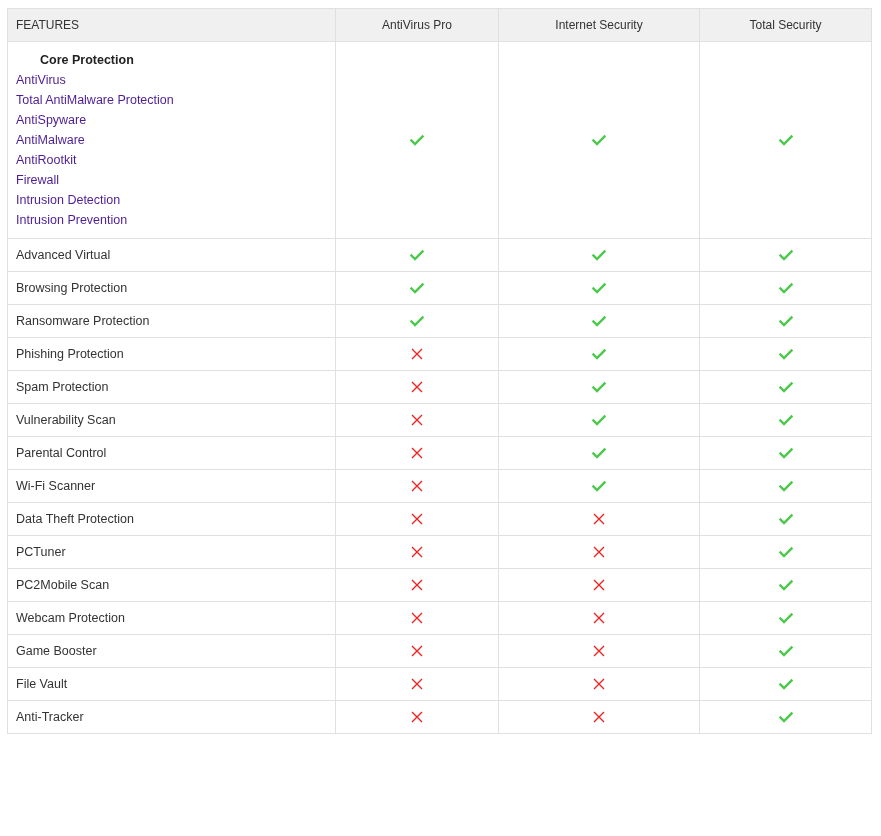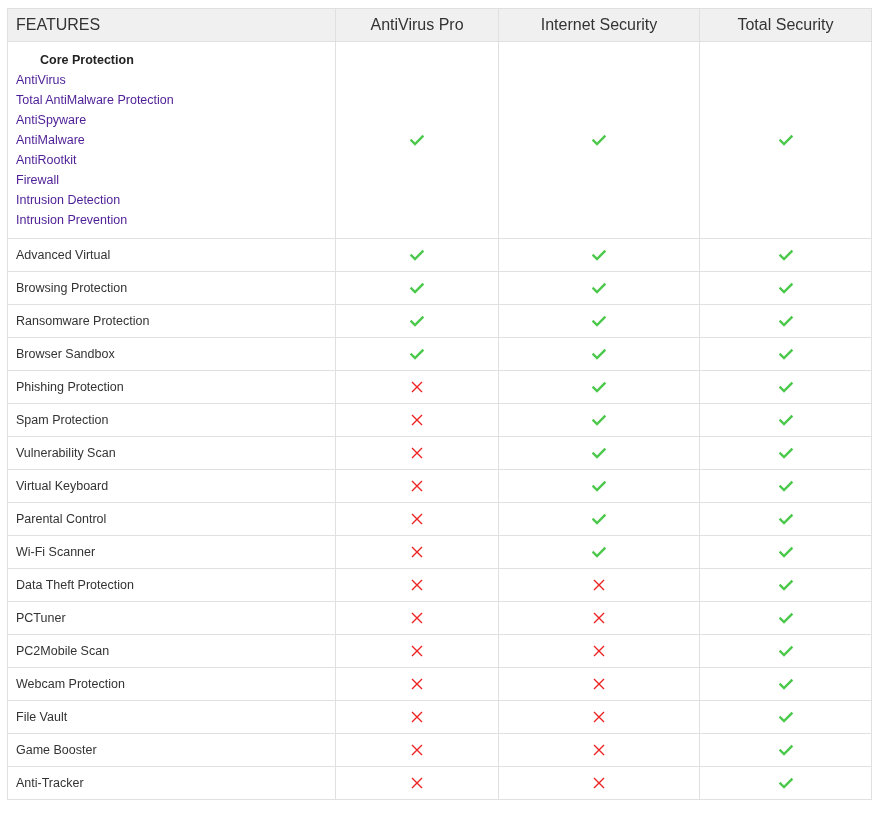--- a/index.html
+++ b/index.html
@@ -4,21 +4,21 @@
   <style>
     html, body { margin:0; padding:0; background:#ffffff; }
     body { width:881px; height:836px; position:relative; font-family:"Liberation Sans", sans-serif; color:#333; }
     table.cmp {
       position:absolute; left:7px; top:8px;
       width:864px; border-collapse:collapse; table-layout:fixed;
       font-size:12.5px;
     }
     table.cmp th, table.cmp td { border:1px solid #e0e0e3; padding:0; }
     table.cmp thead th {
-      background:#f0f0f1; height:32px; font-weight:normal; color:#333; font-size:16px;
+      background:#f0f0f1; height:32px; font-weight:normal; color:#333; font-size:12px;
     }
     table.cmp thead th.feat { text-align:left; padding-left:8px; }
     table.cmp thead th.plan { text-align:center; }
     table.cmp td.fname { padding-left:8px; height:32px; color:#333; }
     table.cmp td.mark { text-align:center; vertical-align:middle; }
     td.core-cell { padding:8px 0 8px 8px !important; vertical-align:top; }
     .core-title { font-weight:bold; color:#222; line-height:20px;margin-left:24px; }
     .core-item { color:#4c1d95; line-height:20px; }
     .icon { display:inline-block; width:14px; height:14px; vertical-align:middle; }
   </style>
@@ -95,32 +95,20 @@
             <path d="M1.5 7.5 L5 11 L12.5 3.5" fill="none" stroke="#4cc94c" stroke-width="2.4" stroke-linecap="square"></path>
           </svg></td>
         <td class="mark"><svg class="icon" viewBox="0 0 14 14">
             <path d="M1.5 7.5 L5 11 L12.5 3.5" fill="none" stroke="#4cc94c" stroke-width="2.4" stroke-linecap="square"></path>
           </svg></td>
         <td class="mark"><svg class="icon" viewBox="0 0 14 14">
             <path d="M1.5 7.5 L5 11 L12.5 3.5" fill="none" stroke="#4cc94c" stroke-width="2.4" stroke-linecap="square"></path>
           </svg></td>
       </tr>
       <tr>
-        <td class="fname">Browser Sandbox</td>
-        <td class="mark"><svg class="icon" viewBox="0 0 14 14">
-            <path d="M1.5 7.5 L5 11 L12.5 3.5" fill="none" stroke="#4cc94c" stroke-width="2.4" stroke-linecap="square"></path>
-          </svg></td>
-        <td class="mark"><svg class="icon" viewBox="0 0 14 14">
-            <path d="M1.5 7.5 L5 11 L12.5 3.5" fill="none" stroke="#4cc94c" stroke-width="2.4" stroke-linecap="square"></path>
-          </svg></td>
-        <td class="mark"><svg class="icon" viewBox="0 0 14 14">
-            <path d="M1.5 7.5 L5 11 L12.5 3.5" fill="none" stroke="#4cc94c" stroke-width="2.4" stroke-linecap="square"></path>
-          </svg></td>
-      </tr>
-      <tr>
         <td class="fname">Phishing Protection</td>
         <td class="mark"><svg class="icon" viewBox="0 0 14 14">
             <path d="M2 2 L12 12 M12 2 L2 12" fill="none" stroke="#ee2222" stroke-width="1.4"></path>
           </svg></td>
         <td class="mark"><svg class="icon" viewBox="0 0 14 14">
             <path d="M1.5 7.5 L5 11 L12.5 3.5" fill="none" stroke="#4cc94c" stroke-width="2.4" stroke-linecap="square"></path>
           </svg></td>
         <td class="mark"><svg class="icon" viewBox="0 0 14 14">
             <path d="M1.5 7.5 L5 11 L12.5 3.5" fill="none" stroke="#4cc94c" stroke-width="2.4" stroke-linecap="square"></path>
           </svg></td>
@@ -143,32 +131,20 @@
             <path d="M2 2 L12 12 M12 2 L2 12" fill="none" stroke="#ee2222" stroke-width="1.4"></path>
           </svg></td>
         <td class="mark"><svg class="icon" viewBox="0 0 14 14">
             <path d="M1.5 7.5 L5 11 L12.5 3.5" fill="none" stroke="#4cc94c" stroke-width="2.4" stroke-linecap="square"></path>
           </svg></td>
         <td class="mark"><svg class="icon" viewBox="0 0 14 14">
             <path d="M1.5 7.5 L5 11 L12.5 3.5" fill="none" stroke="#4cc94c" stroke-width="2.4" stroke-linecap="square"></path>
           </svg></td>
       </tr>
       <tr>
-        <td class="fname">Virtual Keyboard</td>
-        <td class="mark"><svg class="icon" viewBox="0 0 14 14">
-            <path d="M2 2 L12 12 M12 2 L2 12" fill="none" stroke="#ee2222" stroke-width="1.4"></path>
-          </svg></td>
-        <td class="mark"><svg class="icon" viewBox="0 0 14 14">
-            <path d="M1.5 7.5 L5 11 L12.5 3.5" fill="none" stroke="#4cc94c" stroke-width="2.4" stroke-linecap="square"></path>
-          </svg></td>
-        <td class="mark"><svg class="icon" viewBox="0 0 14 14">
-            <path d="M1.5 7.5 L5 11 L12.5 3.5" fill="none" stroke="#4cc94c" stroke-width="2.4" stroke-linecap="square"></path>
-          </svg></td>
-      </tr>
-      <tr>
         <td class="fname">Parental Control</td>
         <td class="mark"><svg class="icon" viewBox="0 0 14 14">
             <path d="M2 2 L12 12 M12 2 L2 12" fill="none" stroke="#ee2222" stroke-width="1.4"></path>
           </svg></td>
         <td class="mark"><svg class="icon" viewBox="0 0 14 14">
             <path d="M1.5 7.5 L5 11 L12.5 3.5" fill="none" stroke="#4cc94c" stroke-width="2.4" stroke-linecap="square"></path>
           </svg></td>
         <td class="mark"><svg class="icon" viewBox="0 0 14 14">
             <path d="M1.5 7.5 L5 11 L12.5 3.5" fill="none" stroke="#4cc94c" stroke-width="2.4" stroke-linecap="square"></path>
           </svg></td>
@@ -227,33 +203,33 @@
             <path d="M2 2 L12 12 M12 2 L2 12" fill="none" stroke="#ee2222" stroke-width="1.4"></path>
           </svg></td>
         <td class="mark"><svg class="icon" viewBox="0 0 14 14">
             <path d="M2 2 L12 12 M12 2 L2 12" fill="none" stroke="#ee2222" stroke-width="1.4"></path>
           </svg></td>
         <td class="mark"><svg class="icon" viewBox="0 0 14 14">
             <path d="M1.5 7.5 L5 11 L12.5 3.5" fill="none" stroke="#4cc94c" stroke-width="2.4" stroke-linecap="square"></path>
           </svg></td>
       </tr>
       <tr>
+        <td class="fname">Game Booster</td>
+        <td class="mark"><svg class="icon" viewBox="0 0 14 14">
+            <path d="M2 2 L12 12 M12 2 L2 12" fill="none" stroke="#ee2222" stroke-width="1.4"></path>
+          </svg></td>
+        <td class="mark"><svg class="icon" viewBox="0 0 14 14">
+            <path d="M2 2 L12 12 M12 2 L2 12" fill="none" stroke="#ee2222" stroke-width="1.4"></path>
+          </svg></td>
+        <td class="mark"><svg class="icon" viewBox="0 0 14 14">
+            <path d="M1.5 7.5 L5 11 L12.5 3.5" fill="none" stroke="#4cc94c" stroke-width="2.4" stroke-linecap="square"></path>
+          </svg></td>
+      </tr>
+      <tr>
         <td class="fname">File Vault</td>
-        <td class="mark"><svg class="icon" viewBox="0 0 14 14">
-            <path d="M2 2 L12 12 M12 2 L2 12" fill="none" stroke="#ee2222" stroke-width="1.4"></path>
-          </svg></td>
-        <td class="mark"><svg class="icon" viewBox="0 0 14 14">
-            <path d="M2 2 L12 12 M12 2 L2 12" fill="none" stroke="#ee2222" stroke-width="1.4"></path>
-          </svg></td>
-        <td class="mark"><svg class="icon" viewBox="0 0 14 14">
-            <path d="M1.5 7.5 L5 11 L12.5 3.5" fill="none" stroke="#4cc94c" stroke-width="2.4" stroke-linecap="square"></path>
-          </svg></td>
-      </tr>
-      <tr>
-        <td class="fname">Game Booster</td>
         <td class="mark"><svg class="icon" viewBox="0 0 14 14">
             <path d="M2 2 L12 12 M12 2 L2 12" fill="none" stroke="#ee2222" stroke-width="1.4"></path>
           </svg></td>
         <td class="mark"><svg class="icon" viewBox="0 0 14 14">
             <path d="M2 2 L12 12 M12 2 L2 12" fill="none" stroke="#ee2222" stroke-width="1.4"></path>
           </svg></td>
         <td class="mark"><svg class="icon" viewBox="0 0 14 14">
             <path d="M1.5 7.5 L5 11 L12.5 3.5" fill="none" stroke="#4cc94c" stroke-width="2.4" stroke-linecap="square"></path>
           </svg></td>
       </tr>

